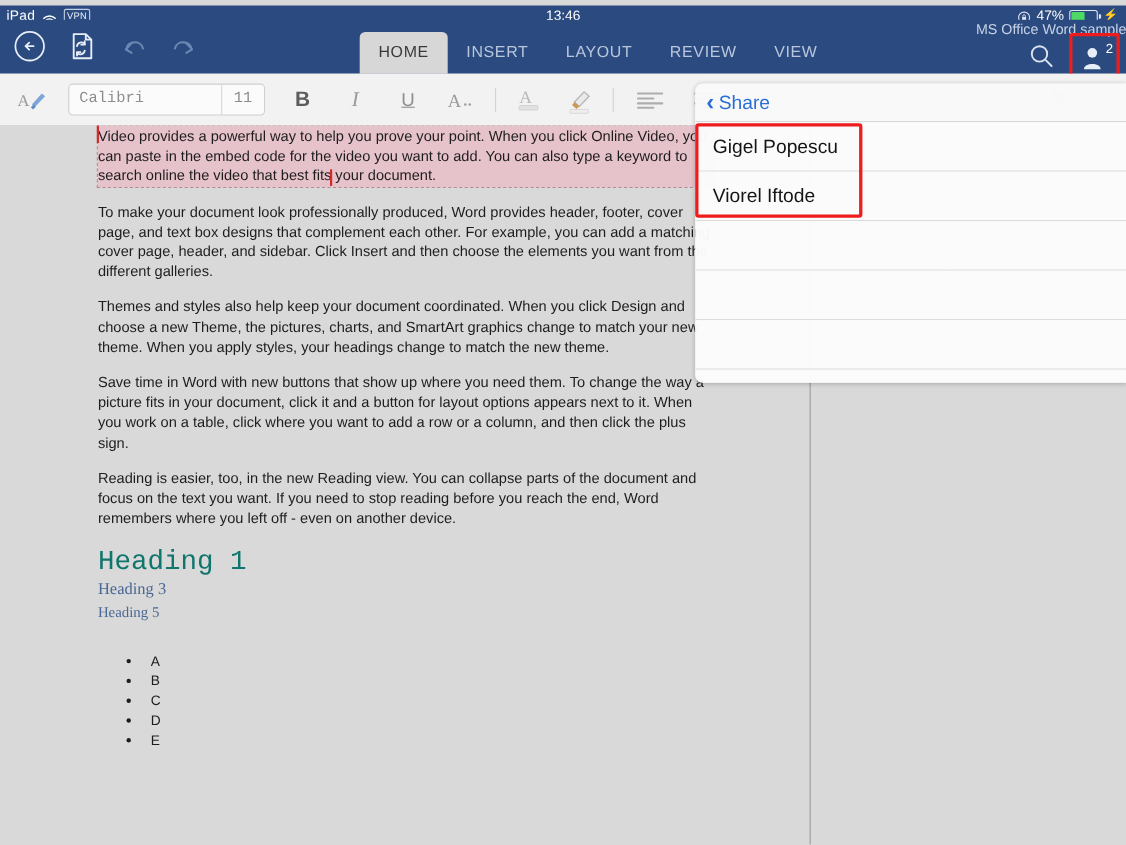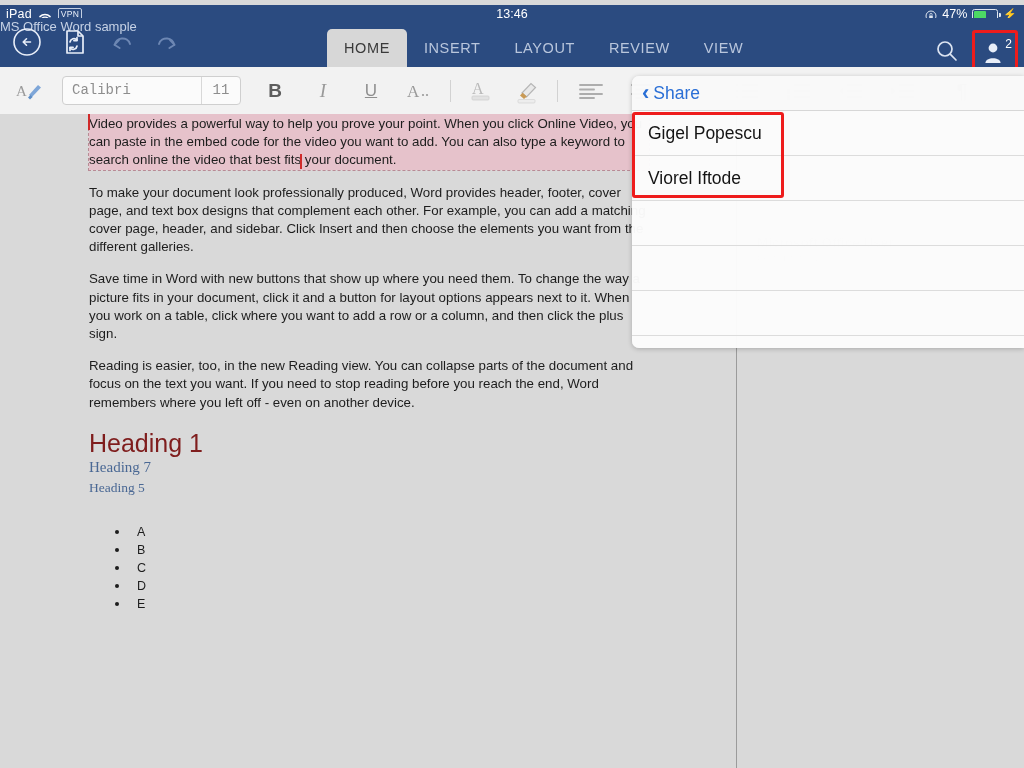--- a/index.html
+++ b/index.html
@@ -32,21 +32,21 @@
   .batt::after{content:"";position:absolute;right:-3.5px;top:3px;width:2px;height:4px;background:#dfe6f0;border-radius:0 1px 1px 0;}
   .batt-fill{position:absolute;left:1px;top:1px;bottom:1px;width:46%;background:#4cd964;border-radius:1px;}
   .bolt{font-size:11px;position:relative;top:0px;}
 
   
   .appbar{
     position:absolute;left:0;top:18px;width:1024px;height:49px;
     background:#2b4b80;
   }
   .doc-title{
-    position:absolute;left:0;right:0;top:0px;text-align:left;
+    position:absolute;left:0;right:0;top:0px;text-align:right;
     color:#c6d2e5;font-size:13px;line-height:18px;
   }
   .appbar-icons{position:absolute;left:8px;top:6px;display:flex;align-items:center;gap:9px;}
   .ab-btn{width:38px;height:36px;display:flex;align-items:center;justify-content:center;}
   .tabs{
     position:absolute;left:327px;bottom:0;display:flex;align-items:flex-end;gap:0px;
   }
   .tab{
     padding:4px 17px;height:30px;line-height:30px;
     color:#b9c6dc;font-size:14.5px;letter-spacing:.6px;
@@ -103,21 +103,21 @@
     outline:1px dashed #b98a95;
     padding:1px 0 0 0;
     position:relative;
   }
   .para.hl::before{
     content:"";position:absolute;left:-1px;top:0px;width:1.5px;height:16px;background:#d02a2a;
   }
   .para.hl::after{
     content:"";position:absolute;left:211px;bottom:1px;width:1.5px;height:15px;background:#d02a2a;
   }
-  .h1{font-family:Liberation Sans, sans-serif;font-size:25px;color:#7f1d1d;margin:22px 0 6px 0;font-weight:400;}
+  .h1{font-family:Liberation Mono, monospace;font-size:25px;color:#0f766e;margin:22px 0 6px 0;font-weight:400;}
   .h2{font-family:"Liberation Serif",serif;font-size:16px;color:#4a6894;margin:0 0 3px 0;font-weight:400;}
   .h3{font-family:"Liberation Serif",serif;font-size:15px;color:#4a6894;margin:0 0 3px 0;font-weight:400;}
   .h4{font-family:"Liberation Serif",serif;font-size:13.5px;color:#5a7099;margin:0 0 3px 0;font-weight:400;font-style:italic;}
   .h5{font-family:"Liberation Serif",serif;font-size:13.5px;color:#4a6894;margin:0 0 3px 0;font-weight:400;}
   .blist{list-style:none;margin:0;padding:0;}
   .bitem{font-size:12.5px;color:#1d1d1d;line-height:18px;padding-left:48px;position:relative;}
   .bitem::before{content:"";position:absolute;left:26px;top:7px;width:4px;height:4px;border-radius:50%;background:#1d1d1d;}
 
   
   .ghost{
@@ -376,25 +376,26 @@
     <span style="font-size:21px;color:#a8a8a8;">¶</span>
   </div>
 </div>
 
 <div class="doc">
   <div class="page-divider"></div>
 
   <div class="body-text">
     <p class="para hl">Video provides a powerful way to help you prove your point. When you click Online Video, you can paste in the embed code for the video you want to add. You can also type a keyword to search online the video that best fits your document.</p>
     <p class="para">To make your document look professionally produced, Word provides header, footer, cover page, and text box designs that complement each other. For example, you can add a matching cover page, header, and sidebar. Click Insert and then choose the elements you want from the different galleries.</p>
+    <p class="para">Themes and styles also help keep your document coordinated. When you click Design and choose a new Theme, the pictures, charts, and SmartArt graphics change to match your new theme. When you apply styles, your headings change to match the new theme.</p>
     <p class="para">Save time in Word with new buttons that show up where you need them. To change the way a picture fits in your document, click it and a button for layout options appears next to it. When you work on a table, click where you want to add a row or a column, and then click the plus sign.</p>
     <p class="para">Reading is easier, too, in the new Reading view. You can collapse parts of the document and focus on the text you want. If you need to stop reading before you reach the end, Word remembers where you left off - even on another device.</p>
 
     <div class="h1">Heading 1</div>
-    <div class="h3">Heading 7</div>
+    <div class="h3">Heading 3</div>
     <div class="h5">Heading 5</div>
 
     <ul class="blist" style="margin-top:26px">
       <li class="bitem">A</li>
       <li class="bitem">B</li>
       <li class="bitem">C</li>
       <li class="bitem">D</li>
       <li class="bitem">E</li>
     </ul>
 

